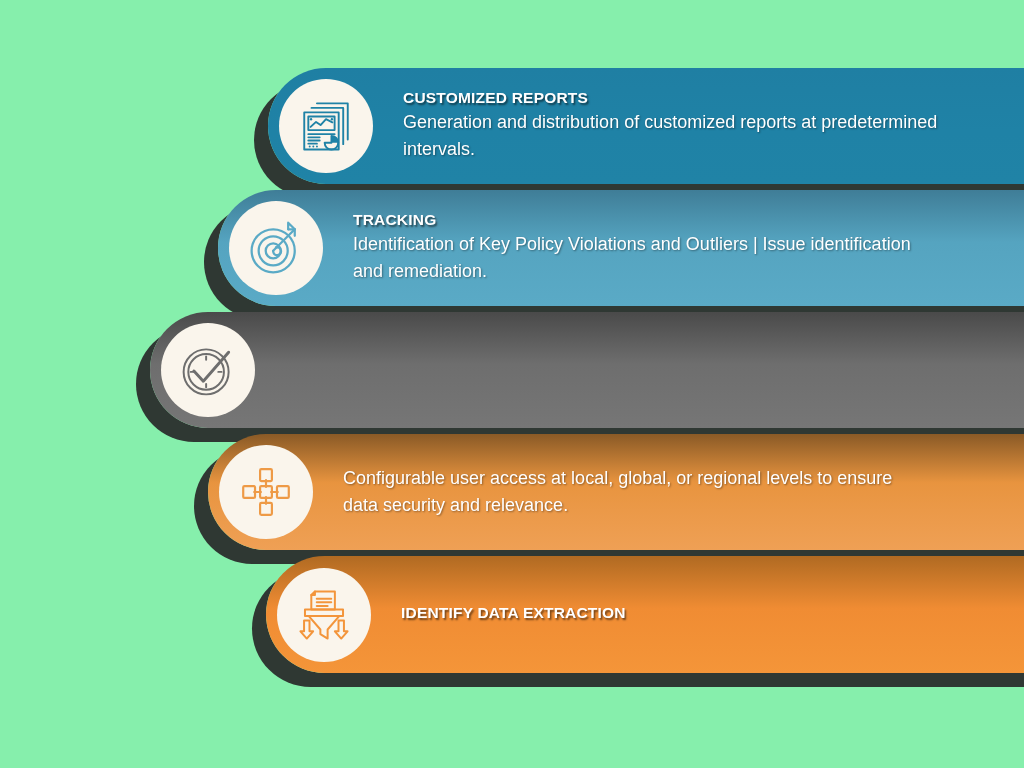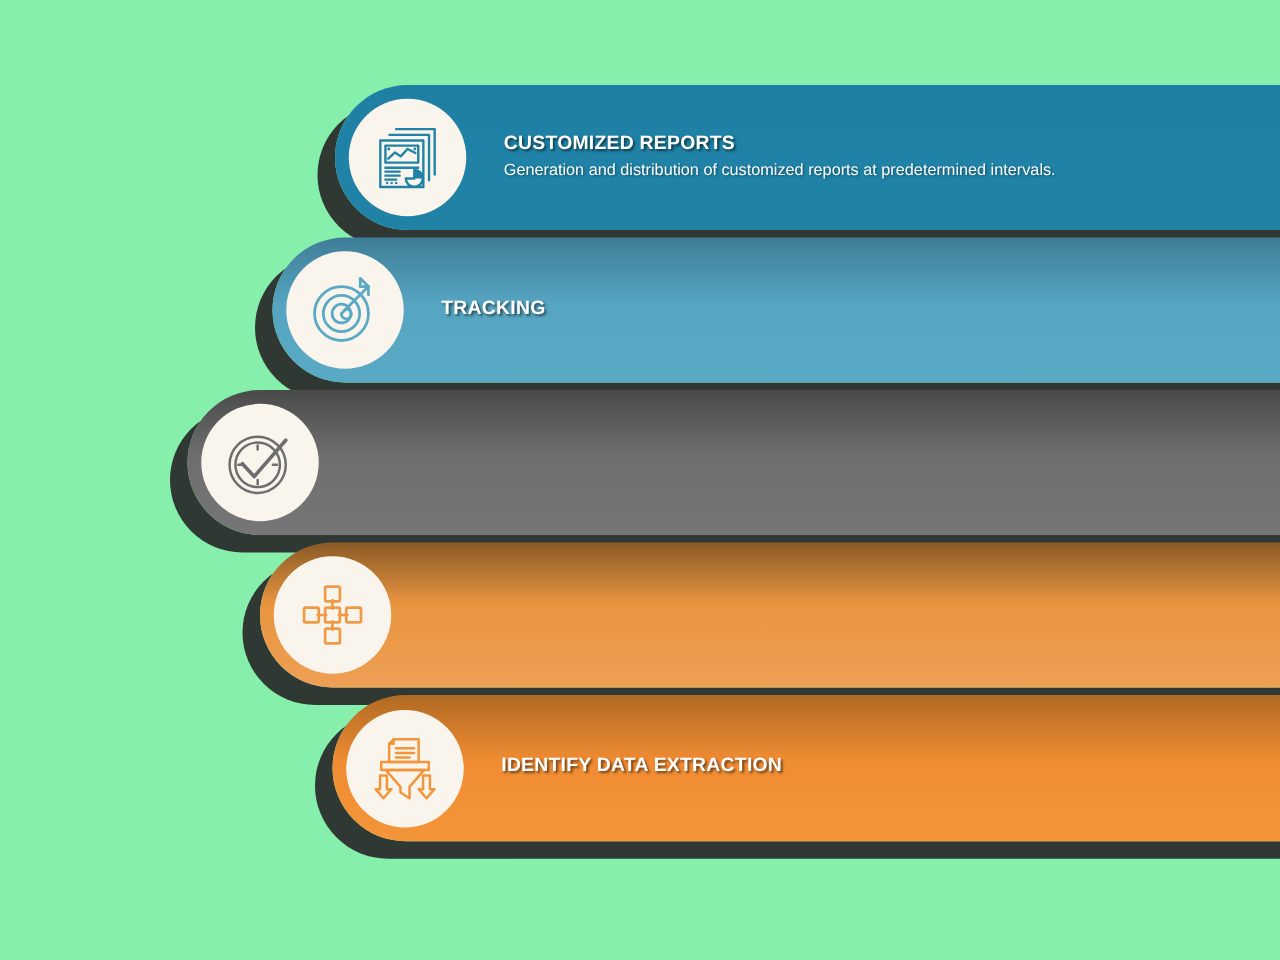--- a/index.html
+++ b/index.html
@@ -95,21 +95,21 @@
   .band-title {
     font-size: 15.5px;
     font-weight: bold;
     letter-spacing: 0.2px;
     color: #ffffff;
     text-shadow: 1.5px 1.5px 2px rgba(0,0,0,0.55);
     margin: 0 0 3px 0;
     line-height: 1.1;
   }
   .band-desc {
-    font-size: 13px;
+    font-size: 18px;
     font-weight: normal;
     color: #ffffff;
     text-shadow: 1px 1px 2px rgba(0,0,0,0.40);
     margin: 0;
     line-height: 1.52;
     max-width: 585px;
   }
   .band-3 .band-desc { max-width: 672px; }
   .band-5 .band-desc { max-width: 600px; }
 </style>
@@ -152,20 +152,21 @@
         <circle cx="29" cy="35" r="15.5"></circle>
         <circle cx="29" cy="35" r="8"></circle>
         <path d="M29 35 A4.2 4.2 0 1 0 32 31.4"></path>
         <line x1="29" y1="35" x2="52" y2="12"></line>
         <path d="M45 12 L52 12 L52 19"></path>
         <path d="M45 12 L45 5 L52 12"></path>
       </svg>
     </div>
     <div class="text-col">
       <div class="band-title">TRACKING</div>
+      <div class="band-desc">Identification of Key Policy Violations and Outliers | Issue identification and remediation.</div>
     </div>
   </div>
 
   <div class="band band-3">
     <div class="icon-wrap">
       <svg width="60" height="60" viewBox="0 0 64 64" fill="none" stroke="#6E6E6E" stroke-width="2.1" stroke-linecap="round" stroke-linejoin="round">
         <circle cx="30" cy="34" r="24"></circle>
         <circle cx="30" cy="34" r="19"></circle>
         <line x1="30" y1="17.5" x2="30" y2="21"></line>
         <line x1="30" y1="47" x2="30" y2="50.5"></line>
@@ -186,20 +187,21 @@
         <line x1="18" y1="32" x2="26" y2="32"></line>
         <line x1="38" y1="32" x2="46" y2="32"></line>
         <rect x="25" y="25" width="14" height="14" rx="1.5"></rect>
         <rect x="25" y="5" width="14" height="14" rx="1.5"></rect>
         <rect x="25" y="45" width="14" height="14" rx="1.5"></rect>
         <rect x="5" y="25" width="14" height="14" rx="1.5"></rect>
         <rect x="45" y="25" width="14" height="14" rx="1.5"></rect>
       </svg>
     </div>
     <div class="text-col">
+      <div class="band-desc">Configurable user access at local, global, or regional levels to ensure data security and relevance.</div>
     </div>
   </div>
 
   <div class="band band-5">
     <div class="icon-wrap">
       <svg width="58" height="58" viewBox="0 0 64 64" fill="none" stroke="#F3953B" stroke-width="2.2" stroke-linecap="round" stroke-linejoin="round">
         <path d="M22 6 L44 6 L44 26 L18 26 L18 10 Z"></path>
         <path d="M22 6 L22 10 L18 10"></path>
         <line x1="24" y1="14" x2="40" y2="14"></line>
         <line x1="24" y1="18" x2="40" y2="18"></line>

